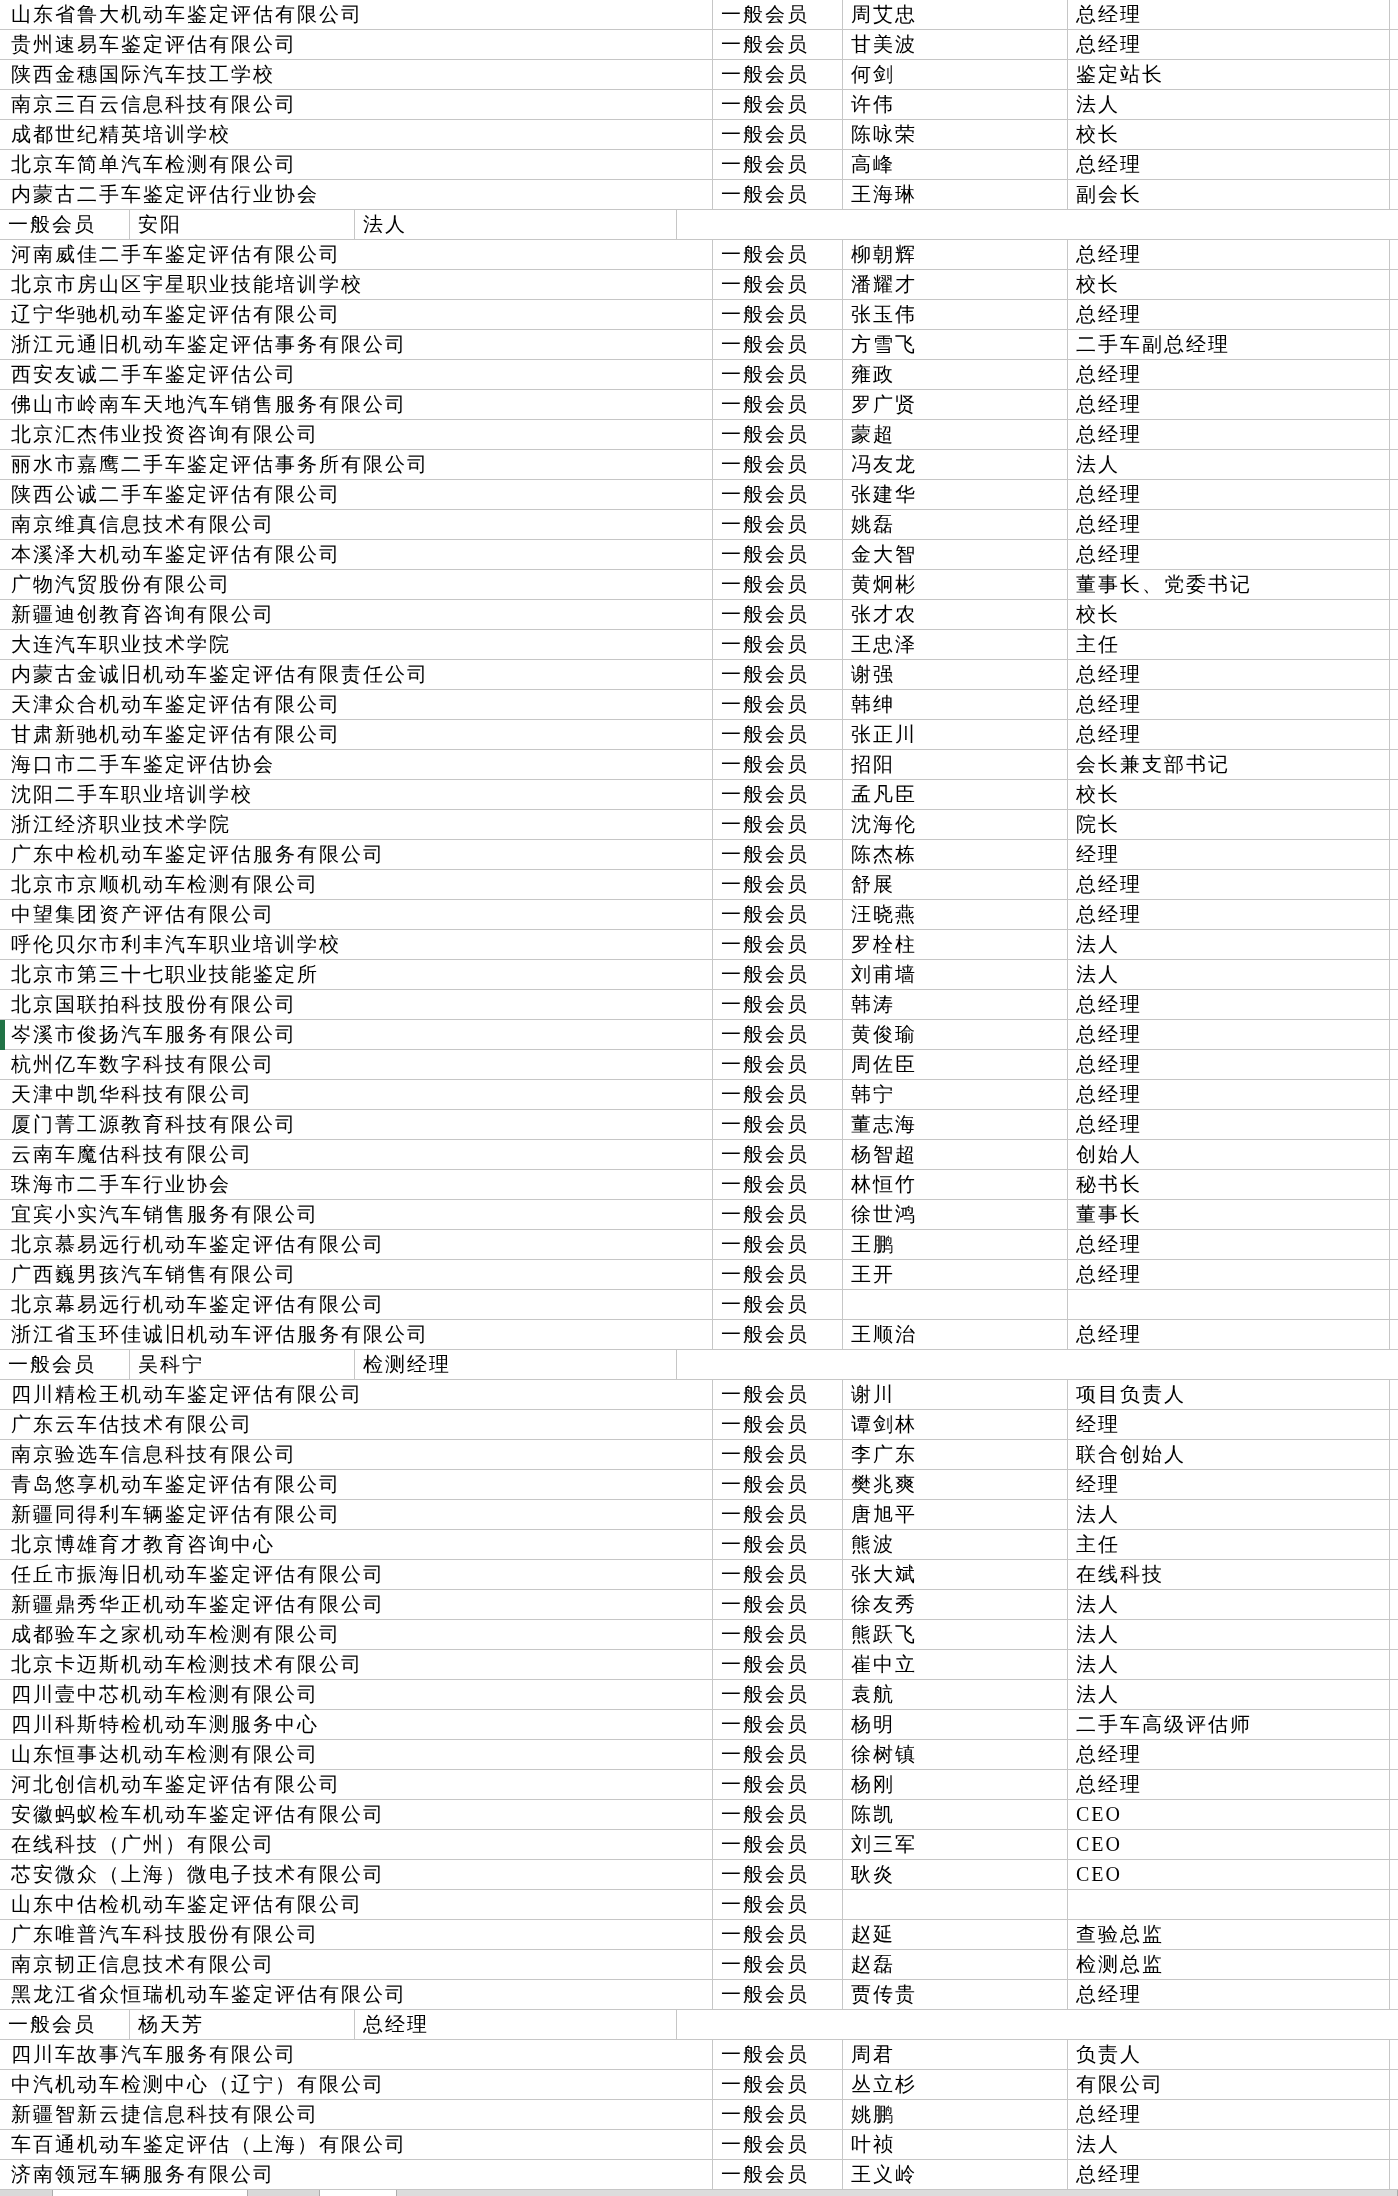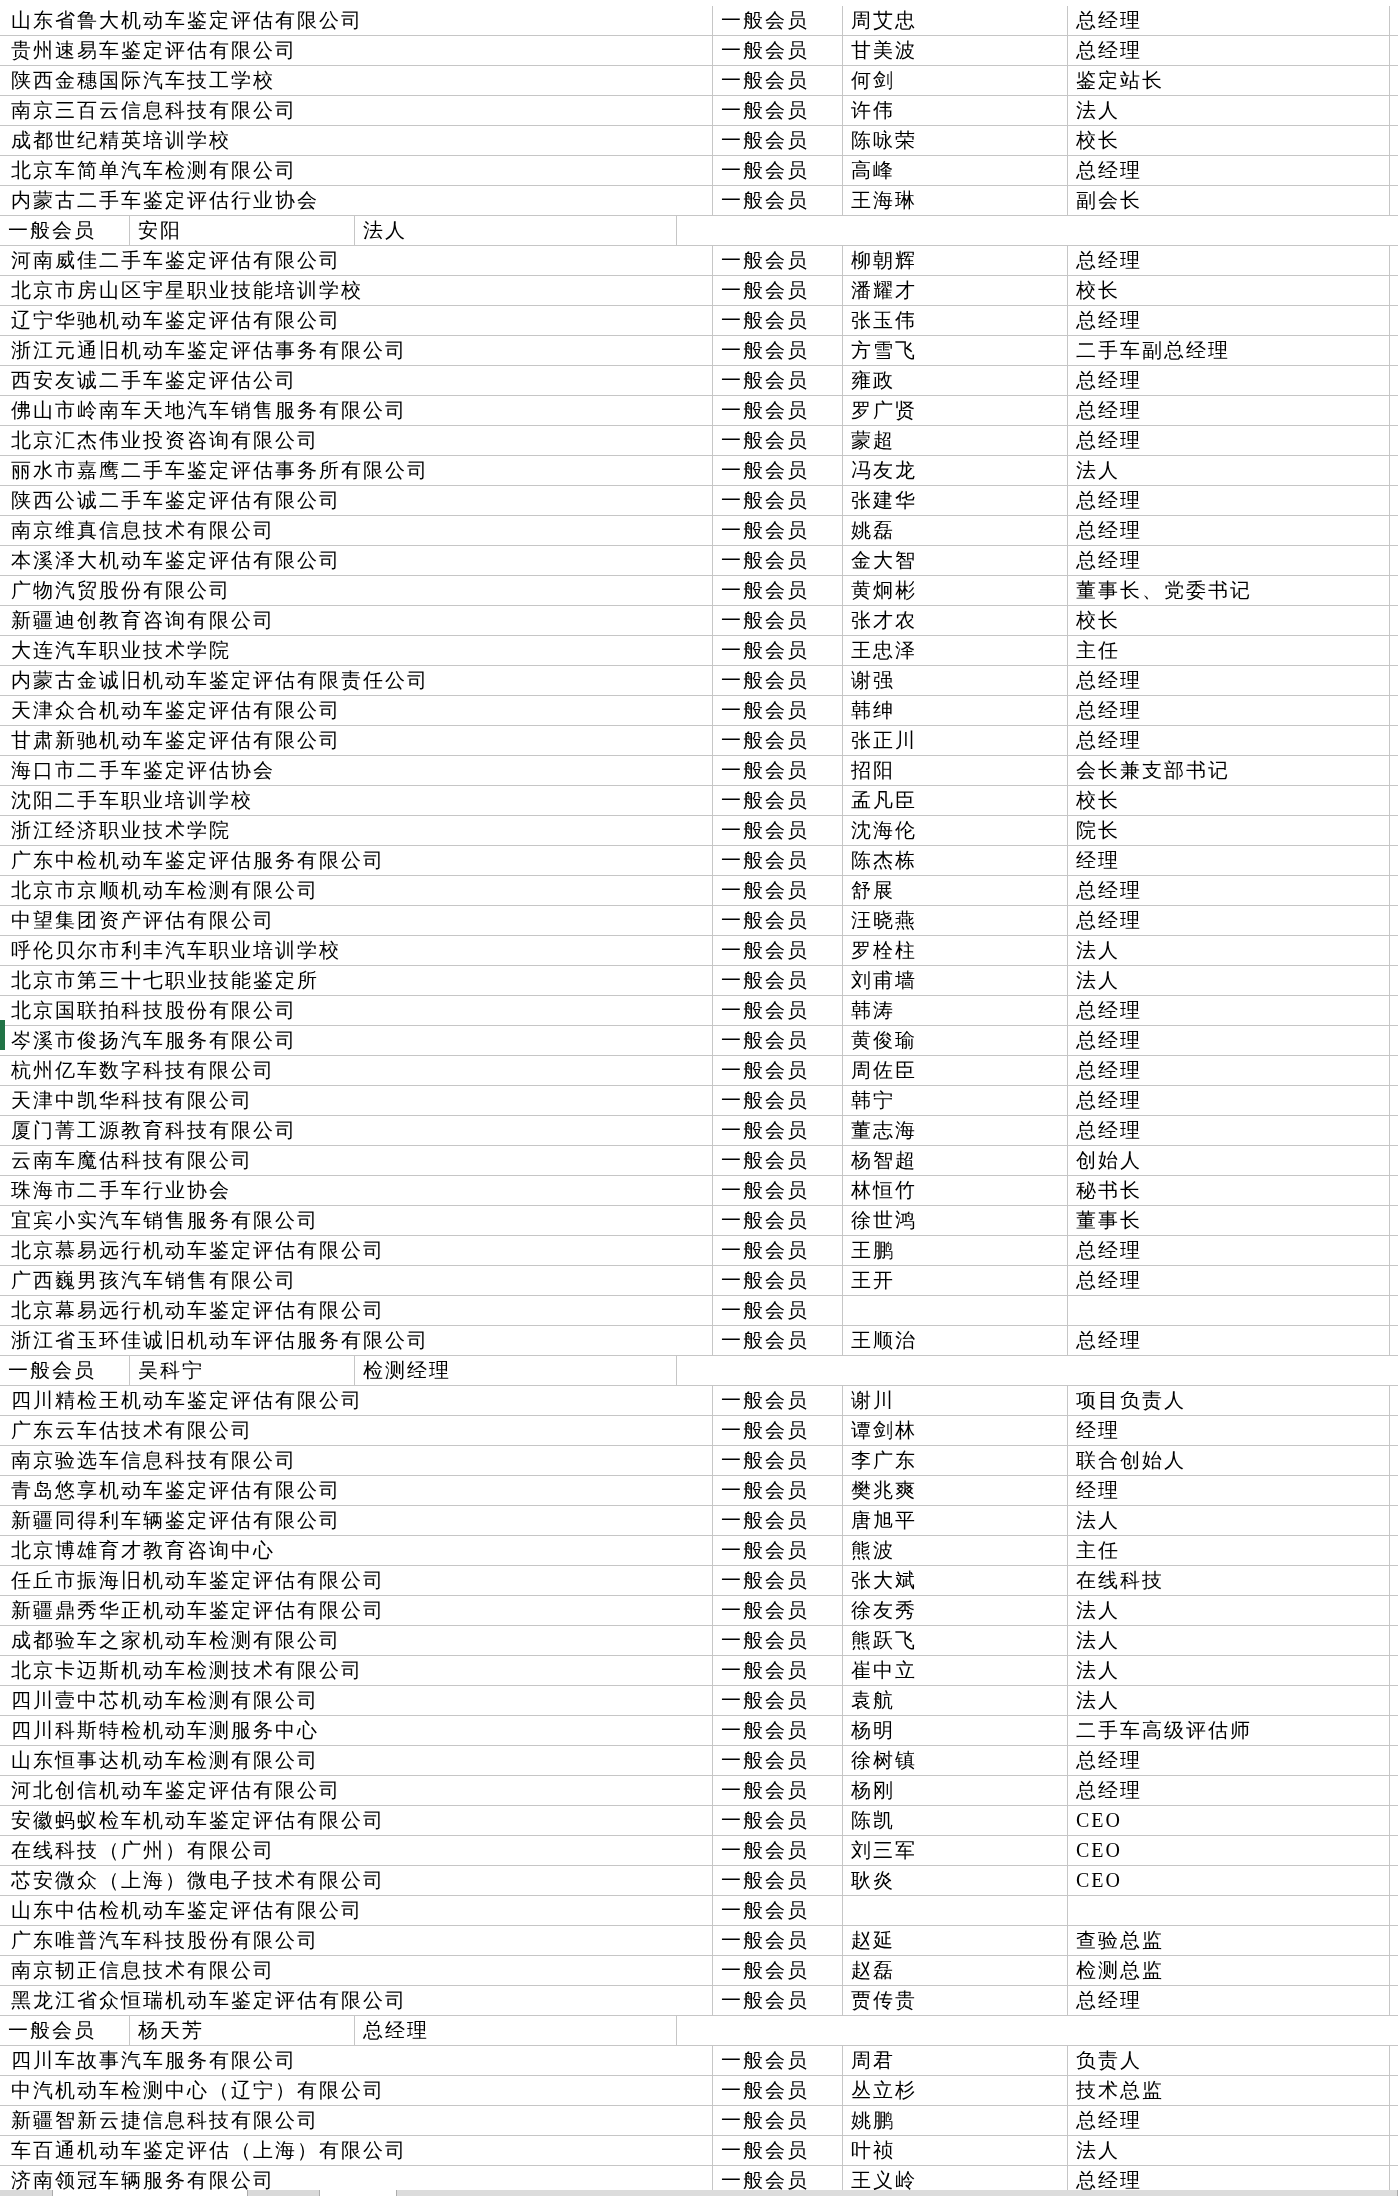--- a/index.html
+++ b/index.html
@@ -1,21 +1,21 @@
 <!DOCTYPE html>
 <html><head>
 <meta charset="utf-8">
 <style>
   html,body{margin:0;padding:0;background:#ffffff;}
   body{
     width:1398px;height:2196px;position:relative;overflow:hidden;
     font-family:"Liberation Serif","DejaVu Serif",serif;
     color:#000;
   }
-  #grid{position:absolute;top:0;left:0;width:1398px;margin-top:6px;}
+  #grid{position:absolute;top:0;left:0;width:1398px;}
   .row{display:flex;height:30px;box-sizing:border-box;border-bottom:1px solid #c6c6c6;background:#fff;}
   .cell{
     box-sizing:border-box;height:30px;line-height:29px;
     font-size:20px;letter-spacing:2px;
     white-space:nowrap;overflow:hidden;
     border-right:1px solid #c6c6c6;
   }
   .c-company{width:713px;padding-left:11px;}
   .c-membership{width:130px;padding-left:8px;}
   .c-contact{width:225px;padding-left:8px;}
@@ -579,21 +579,21 @@
     <div class="cell c-membership">一般会员</div>
     <div class="cell c-contact">周君</div>
     <div class="cell c-title">负责人</div>
     <div class="cell c-sliver"></div>
   </div>
 
   <div class="row">
     <div class="cell c-company">中汽机动车检测中心（辽宁）有限公司</div>
     <div class="cell c-membership">一般会员</div>
     <div class="cell c-contact">丛立杉</div>
-    <div class="cell c-title">技术总监</div>
+    <div class="cell c-title">有限公司</div>
     <div class="cell c-sliver"></div>
   </div>
 
   <div class="row">
     <div class="cell c-company">新疆智新云捷信息科技有限公司</div>
     <div class="cell c-membership">一般会员</div>
     <div class="cell c-contact">姚鹏</div>
     <div class="cell c-title">总经理</div>
     <div class="cell c-sliver"></div>
   </div>

